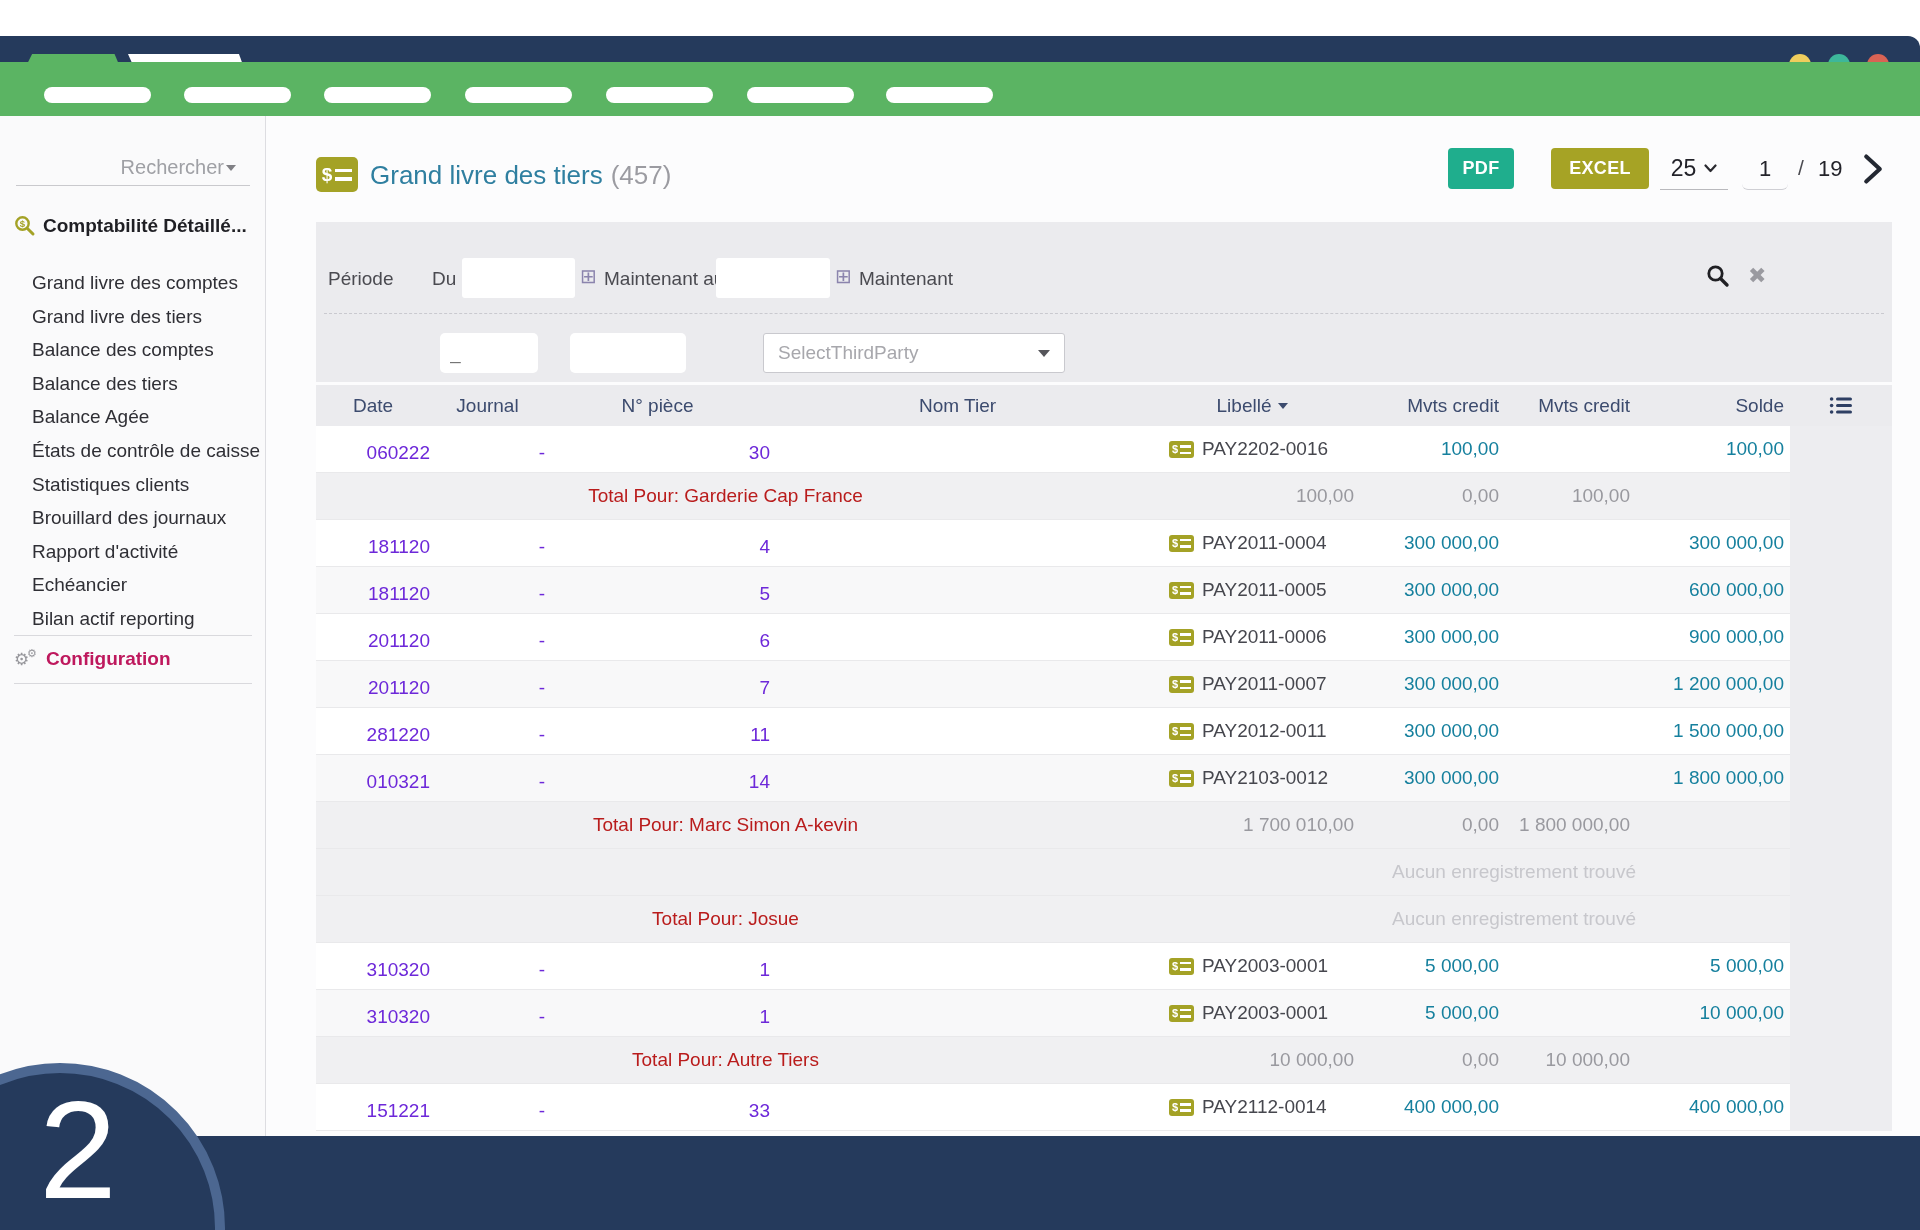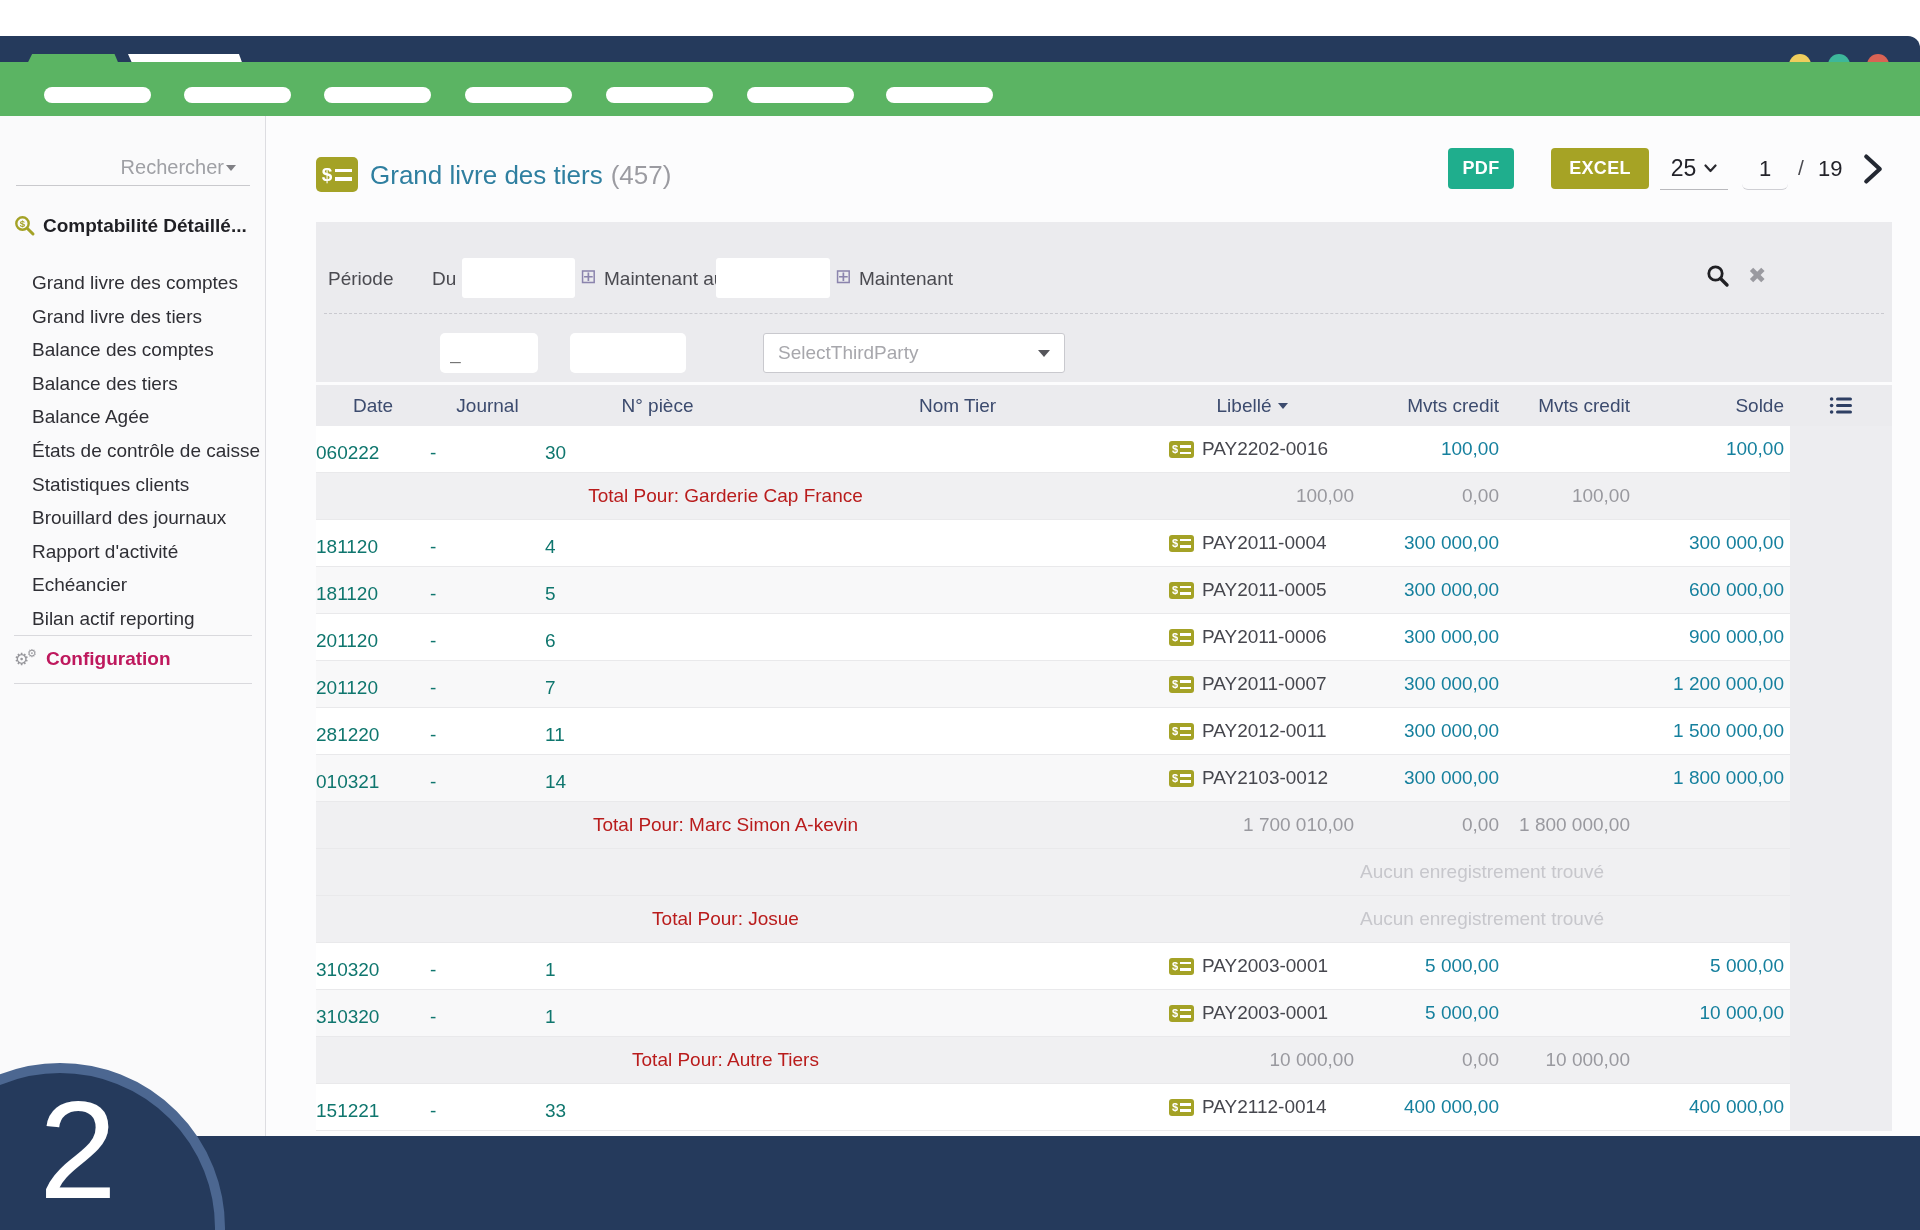--- a/index.html
+++ b/index.html
@@ -96,26 +96,26 @@
   .thead .lib{display:flex;align-items:center;justify-content:center;gap:7px;cursor:pointer;}
   .thead .lib .tri{border-top-color:#3c4b6e;}
   .list-icon{display:flex;justify-content:center;cursor:pointer;}
 
   .trows{position:absolute;left:50px;top:310px;width:1474px;}
   .gutter{position:absolute;left:1524px;top:310px;width:102px;height:705px;background:#ededf0;}
   .trow{display:grid;grid-template-columns:114px 115px 225px 375px 215px 145px 131px 154px;height:47px;
         align-items:center;font-size:19px;border-bottom:1px solid #e9e9eb;background:#fff;}
   .trow.shade{background:#f8f8f9;}
   .trow.total{background:#f0f0f2;}
-  .trow .cc{text-align:left;color:#0f766e;margin-top:8px;}
+  .trow .cc{text-align:right;color:#6d28d9;margin-top:8px;}
   .trow .amt{text-align:right;padding-right:6px;color:#16809e;}
   .trow .libcell{display:flex;align-items:center;gap:8px;padding-left:24px;color:#46474e;}
   .trow .tlabel{grid-column:1/5;text-align:center;padding-right:10px;color:#b91c1c;}
   .trow .tval{text-align:right;padding-right:6px;color:#99999f;}
-  .trow .tmsg{grid-column:6/8;text-align:left;color:#c7c7cc;}
+  .trow .tmsg{grid-column:6/8;text-align:right;color:#c7c7cc;}
   .micon{width:25px;height:17px;background:#a4a226;border-radius:3px;display:inline-flex;align-items:center;
          justify-content:center;gap:2px;flex:none;}
   .micon i{font-style:normal;color:#fff;font-size:11px;font-weight:bold;line-height:11px;}
   .micon u{display:block;width:11px;height:9px;background:repeating-linear-gradient(#fff 0 2.5px,transparent 2.5px 6.5px);}
 </style>
 </head>
 <body>
 
 <div class="page">
 

